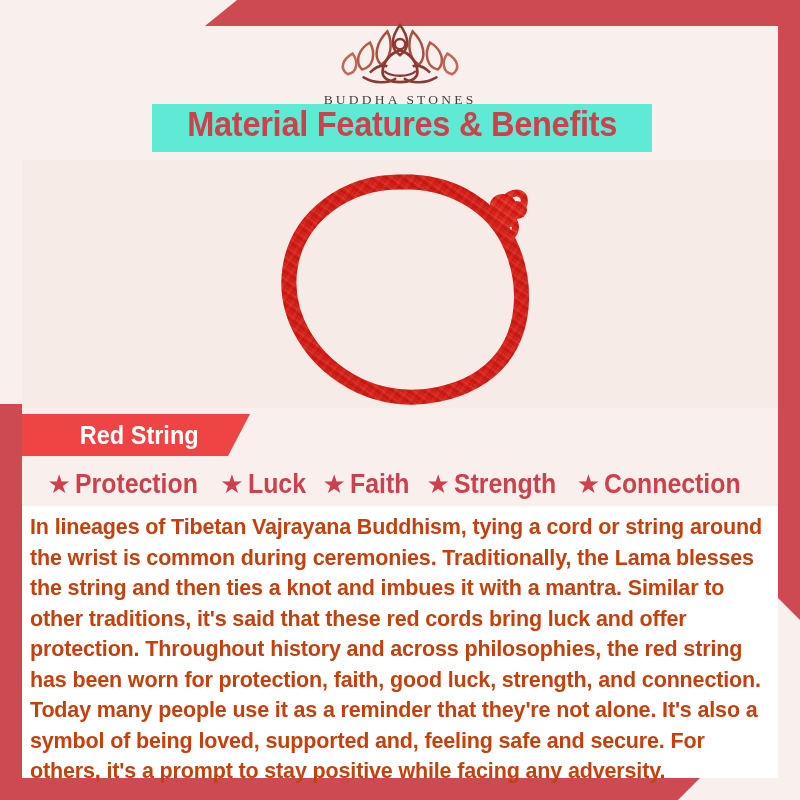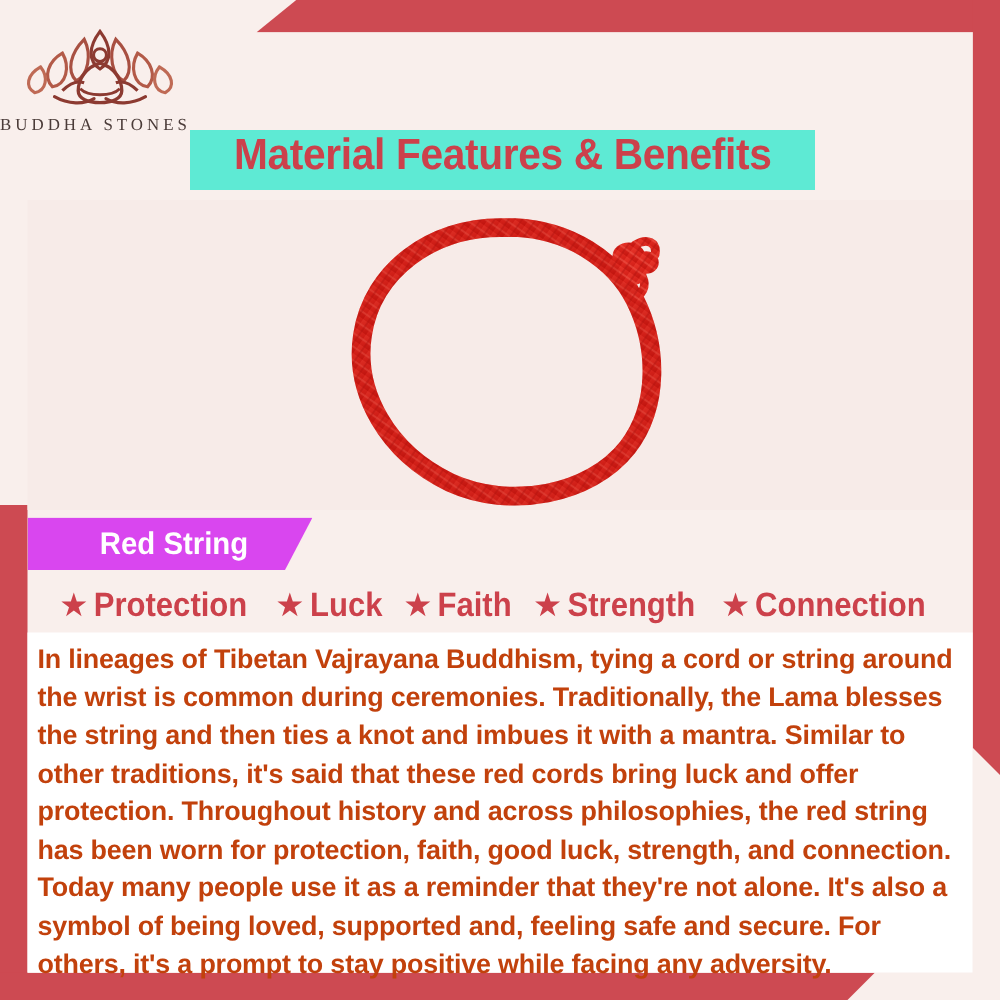--- a/index.html
+++ b/index.html
@@ -45,20 +45,21 @@
     clip-path: polygon(0 0, 100% 0, calc(100% - 22px) 100%, 0 100%);
   }
 
   
   .logo-wrap {
     position: absolute;
     top: 14px; left: 0;
     width: 800px;
     display: flex;
     flex-direction: column;
+    align-items: center;
   }
   .logo-mark { width: 160px; height: 76px; display: block; }
   .logo-text {
     margin-top: 2px;
     font-family: "Liberation Serif", serif;
     font-size: 13.5px;
     letter-spacing: 3.2px;
     color: #4a3b38;
   }
 
@@ -88,21 +89,21 @@
     width: 756px; height: 248px;
     background: #f7ebe8;
   }
   .bracelet { position: absolute; left: 228px; top: 12px; }
 
   
   .ribbon {
     position: absolute;
     left: 22px; top: 414px;
     width: 228px; height: 42px;
-    background: #d946ef;
+    background: #ef4444;
     clip-path: polygon(0 0, 100% 0, calc(100% - 22px) 100%, 0 100%);
     display: flex;
     align-items: center;
   }
   .ribbon .ribbon-text {
     color: #ffffff;
     font-size: 25px;
     font-weight: bold;
     margin-left: 54px;
     transform: scaleX(0.94);

